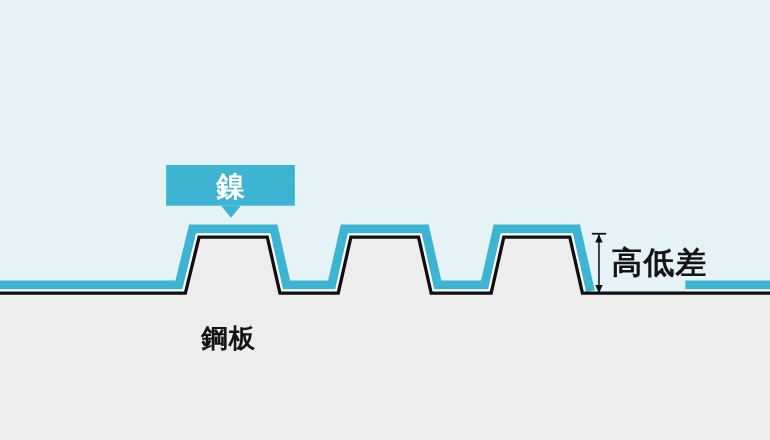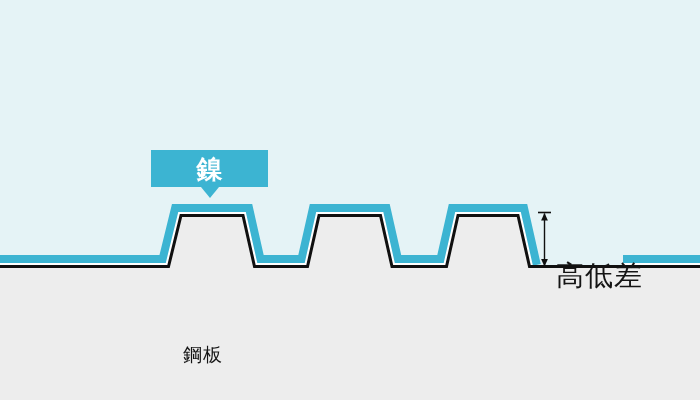--- a/index.html
+++ b/index.html
@@ -19,24 +19,24 @@
     font-size:26px;font-weight:600;line-height:1;
   }
   .callout-tail{
     position:absolute;left:50%;top:37px;transform:translateX(-50%);
     width:0;height:0;
     border-left:9px solid transparent;
     border-right:9px solid transparent;
     border-top:11px solid var(--coating);
   }
   .label{
-    position:absolute;color:var(--text);font-weight:400;line-height:1;
-    white-space:nowrap;letter-spacing:1px;margin-top:37px;
+    position:absolute;color:var(--text);font-weight:700;line-height:1;
+    white-space:nowrap;letter-spacing:1px;
   }
-  .label-steel{left:183px;top:308px;font-size:19px;}
+  .label-steel{left:183px;top:296px;font-size:24px;}
   .label-dim{left:556px;top:225px;font-size:28px;}
 </style>
 </head>
 <body>
 
 <div class="stage">
 
   <svg width="700" height="400" viewBox="0 0 700 400">
 
     <rect x="0" y="0" width="700" height="400" style="fill:var(--background)"></rect>

